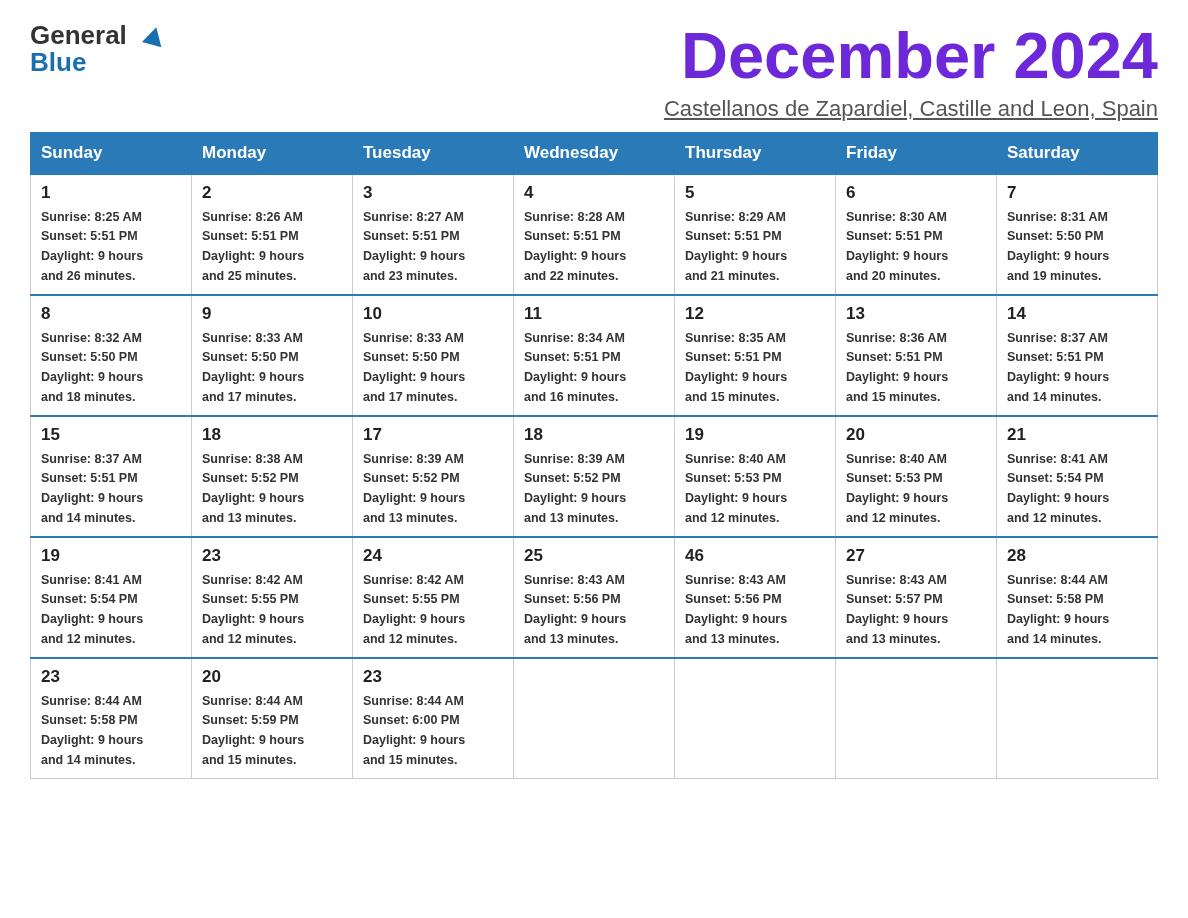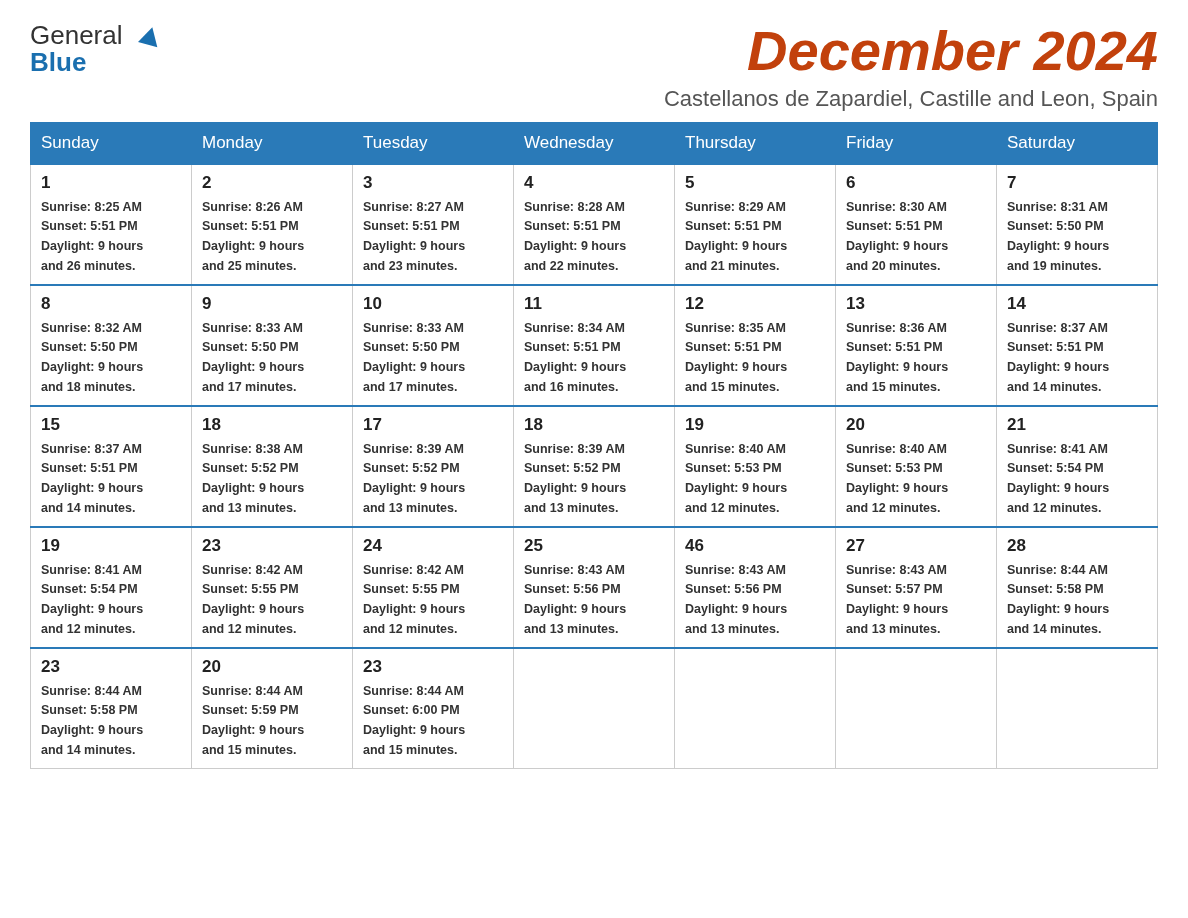--- a/index.html
+++ b/index.html
@@ -19,60 +19,60 @@
     }
     .logo {
       display: flex;
       flex-direction: column;
       align-items: flex-start;
     }
     .logo-text {
       display: flex;
       align-items: center;
       font-size: 26px;
-      font-weight: normal;
+      font-weight: bold;
       color: #333;
       gap: 14px;
     }
     .logo-general { color: #333; }
     .logo-blue { color: #1a6faf; }
     .logo-triangle {
       width: 0;
       height: 0;
       border-left: 10px solid transparent;
       border-right: 10px solid transparent;
       border-bottom: 18px solid #1a6faf;
       margin-left: 3px;
       transform: rotate(15deg);
     }
     .title-area {
       text-align: right;
     }
     .month-title {
-      font-size: 56px;
-      font-weight: bold;
-      color: #c2410c;
+      font-size: 65px;
+      font-weight: bold;
+      color: #6d28d9;
       line-height: 1.1;
-      font-style: italic;
     }
     .location-title {
       font-size: 22px;
       color: #555;
       margin-top: 4px;
+      text-decoration: underline;
     }
     .calendar-table {
       width: 100%;
       border-collapse: collapse;
       margin-top: 10px;
     }
     .calendar-table th {
       background-color: #2a7ab8;
       color: #fff;
       font-size: 17px;
-      font-weight: normal;
+      font-weight: bold;
       padding: 10px 10px;
       text-align: left;
       border: 1px solid #2a7ab8;
     }
     .calendar-table td {
       vertical-align: top;
       padding: 8px 10px;
       border: 1px solid #ccc;
       width: calc(100% / 7);
       min-height: 110px;

